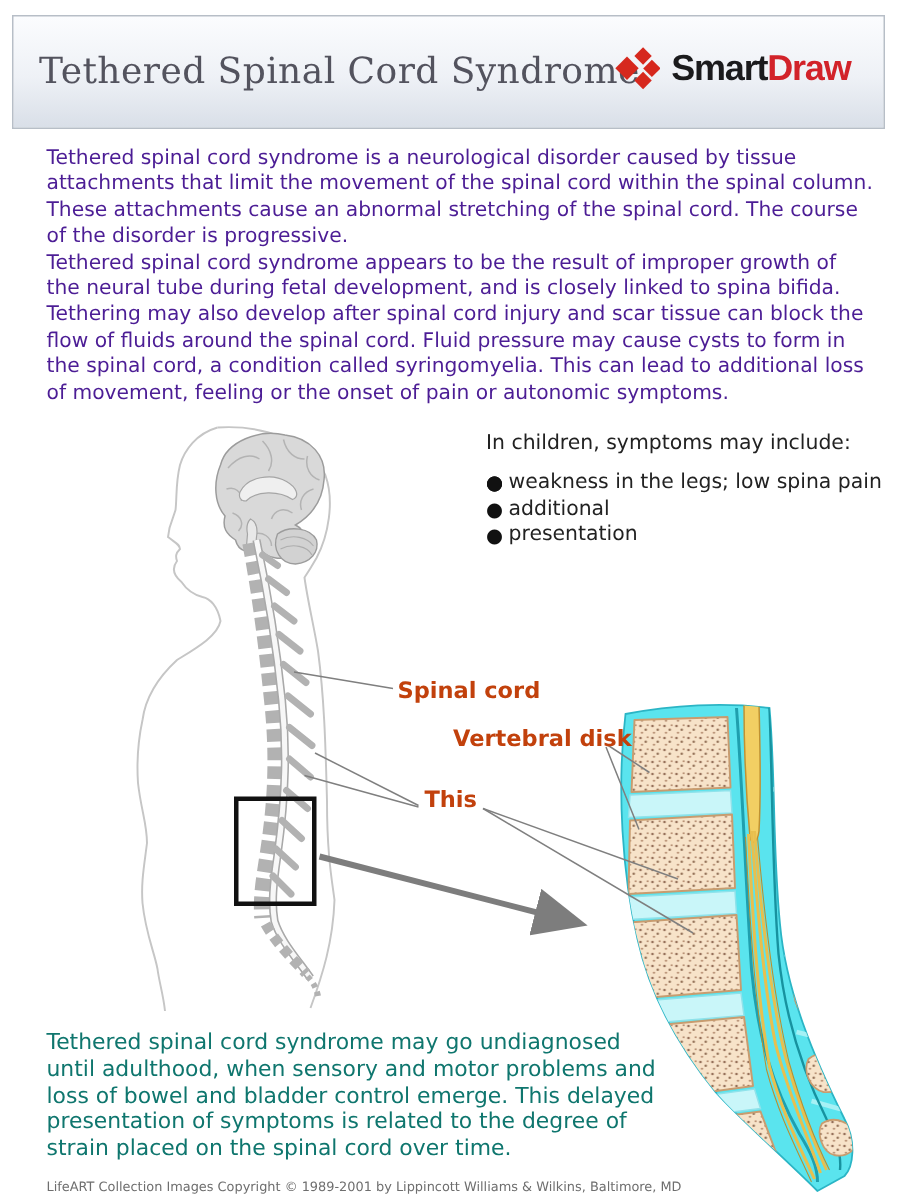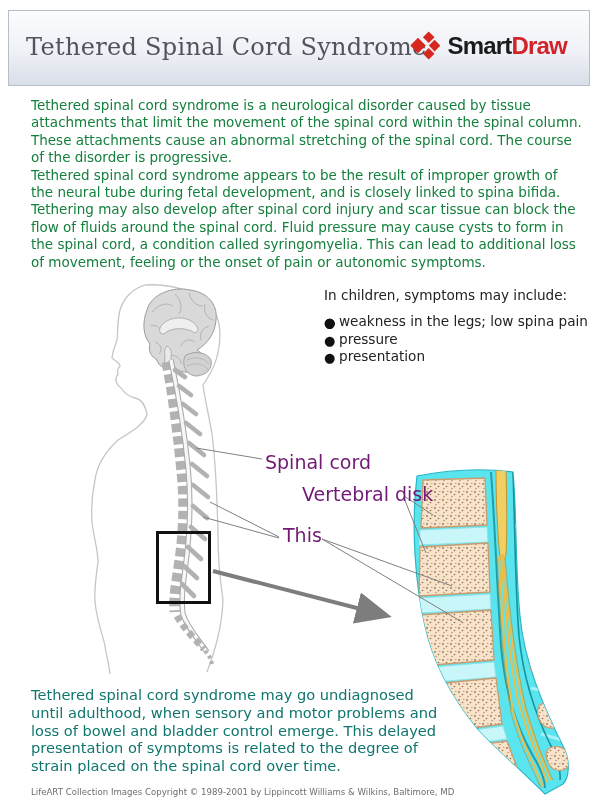--- a/index.html
+++ b/index.html
@@ -19,33 +19,33 @@
     font-family:"DejaVu Serif","Liberation Serif",serif;
     font-size:24px;color:#53535e;letter-spacing:.3px;
   }
   .logo{position:absolute;right:22px;top:20px;display:flex;align-items:center;justify-content:flex-end;}
   .logo-text{font-family:"Liberation Sans",sans-serif;font-size:24px;font-weight:bold;letter-spacing:-.8px;}
   .logo-smart{color:#1b1b1d;}
   .logo-draw{color:#d2232a;}
   
   .intro{
     position:absolute;left:31px;top:97px;width:552px;
-    font-size:13.5px;line-height:17.4px;color:#15803d;
+    font-size:13.5px;line-height:17.4px;color:#4c1d95;
   }
   .symptoms{position:absolute;left:300px;top:287px;width:292px;color:#222;margin-left:24px;}
   .symptoms-heading{font-size:13.6px;margin:0 0 10px 0;}
   .symptoms ul{list-style:none;margin:0;padding:0;}
   .symptoms li{
     position:relative;padding-left:15px;font-size:13.6px;line-height:17.5px;
   }
   .symptoms li .bullet{
     position:absolute;left:0;top:1px;font-size:13px;color:#111;
   }
   .diagram-label{
-    position:absolute;font-size:19px;font-weight:normal;color:#701a75;white-space:nowrap;
+    position:absolute;font-size:15px;font-weight:bold;color:#c2410c;white-space:nowrap;
   }
   .label-spinal-cord{left:265px;top:451px;}
   .label-vertebral-disk{left:302px;top:483px;}
   .label-bone{left:283px;top:524px;}
   .outro{
     position:absolute;left:31px;top:686px;width:412px;
     font-size:14.6px;line-height:17.8px;color:#0f766e;
   }
   .footer-source{
     position:absolute;left:31px;top:772px;width:480px;
@@ -244,21 +244,21 @@
 
     <line x1="213" y1="571" x2="384" y2="615" stroke="#7d7d7d" stroke-width="4" marker-end="url(#arrowhead)"></line>
   </svg>
 
   <div class="symptoms">
     <div class="symptoms-heading">In children, symptoms may include:</div>
     <ul>
       <li><span class="bullet">●</span></li>
       <li><span class="bullet">●</span></li>
       <li><span class="bullet">●</span><span>weakness in the legs; low spina pain</span></li>
-      <li><span class="bullet">●</span><span>pressure</span></li>
+      <li><span class="bullet">●</span><span>additional</span></li>
       <li><span class="bullet">●</span><span>presentation</span></li>
     </ul>
   </div>
 
   <div class="diagram-label label-spinal-cord">Spinal cord</div>
   <div class="diagram-label label-vertebral-disk">Vertebral disk</div>
   <div class="diagram-label label-bone">This</div>
 
   <div class="outro">Tethered spinal cord syndrome may go undiagnosed until adulthood, when sensory and motor problems and loss of bowel and bladder control emerge.  This delayed presentation of symptoms is related to the degree of strain placed on the spinal cord over time.</div>
   <div class="footer-copyright">LifeART Collection Images Copyright © 1989-2001 by Lippincott Williams &amp; Wilkins, Baltimore, MD</div>

